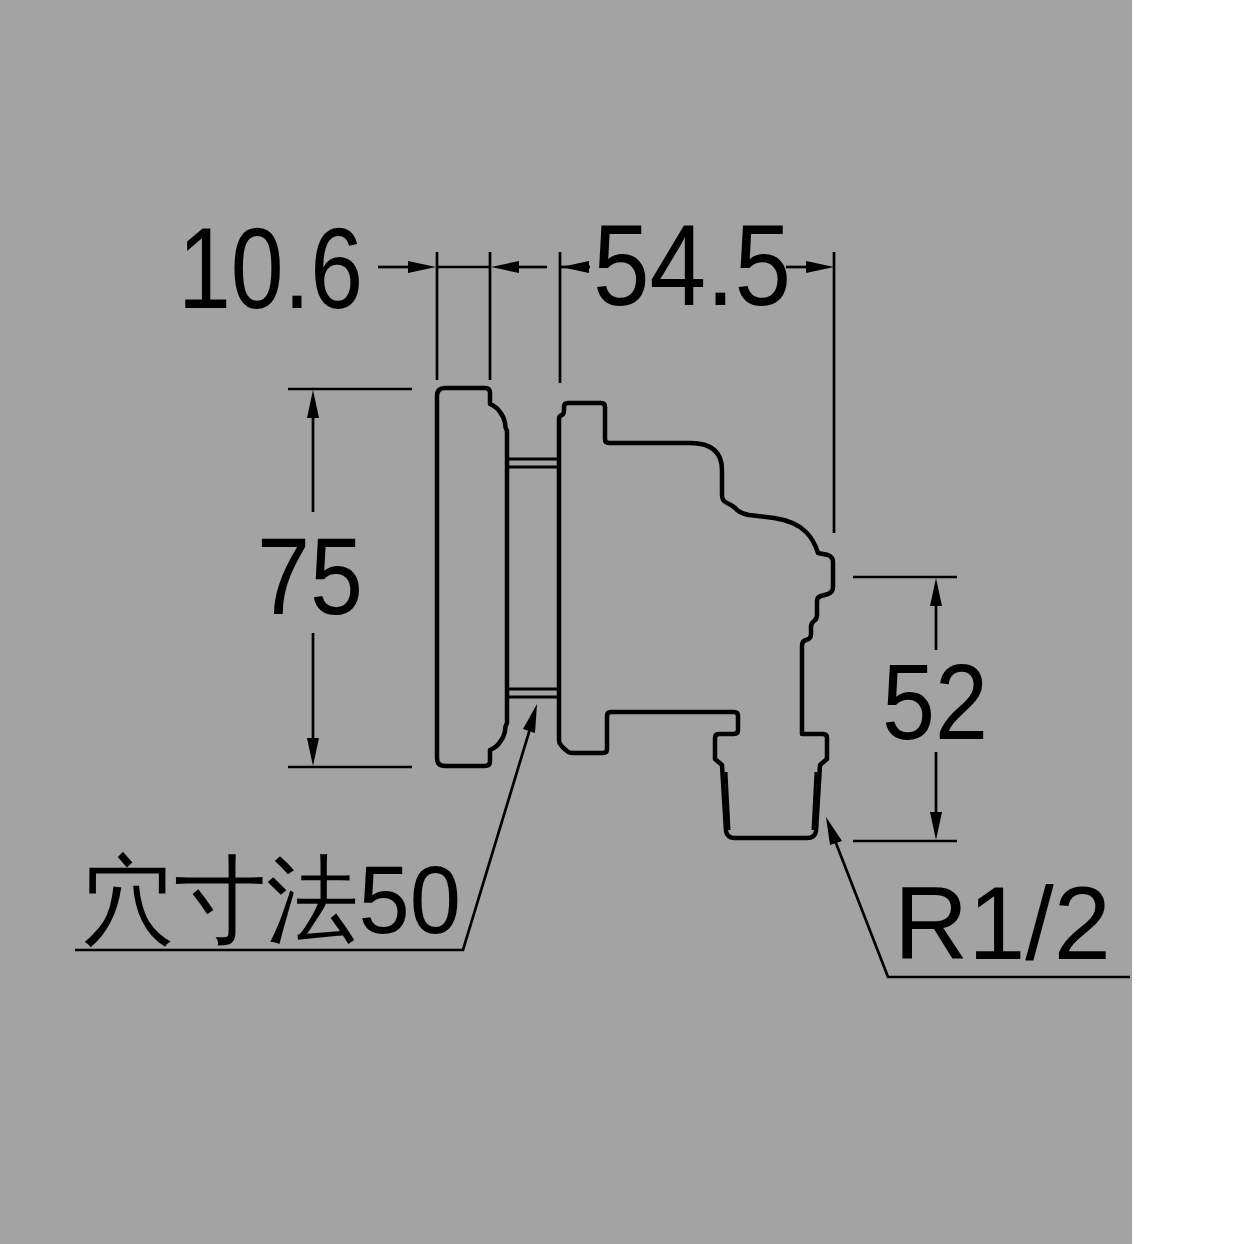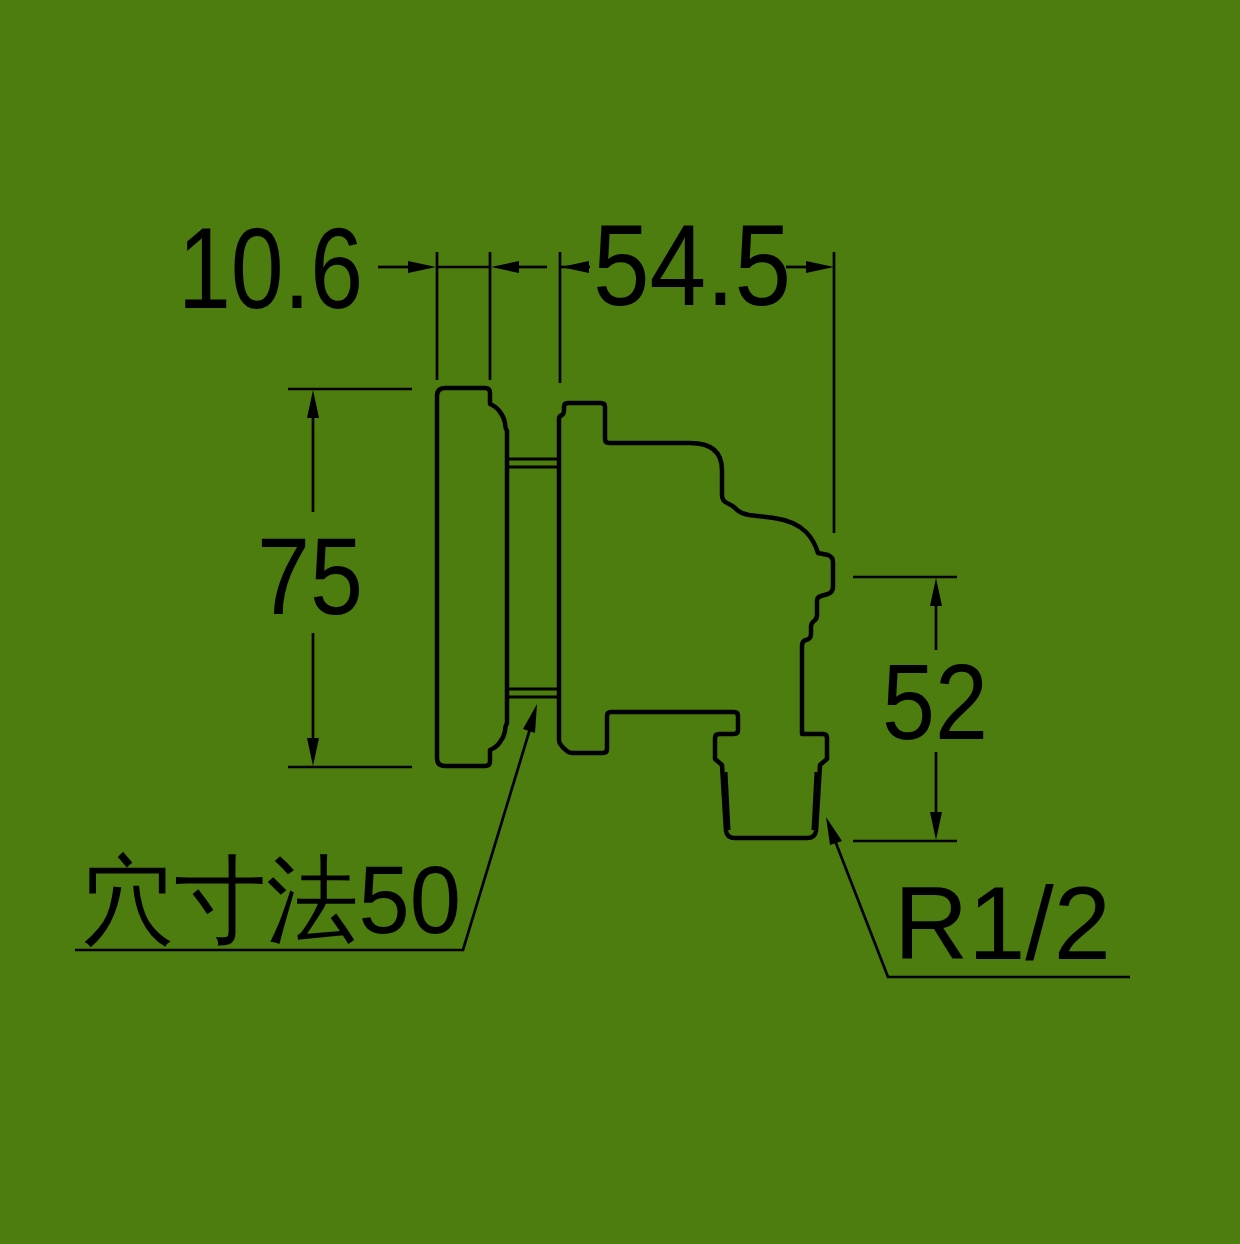--- a/index.html
+++ b/index.html
@@ -2,23 +2,23 @@
 <html><head>
 <meta charset="utf-8">
 <style>
   html, body {
     margin: 0;
     padding: 0;
     background: #ffffff;
   }
   .canvas {
     position: relative;
-    width: 1240px;
+    width: 1132px;
     height: 1244px;
-    background: #4d7c0f;
+    background: #a3a3a3;
     overflow: hidden;
     font-family: "Liberation Sans", sans-serif;
   }
   svg.drawing {
     position: absolute;
     left: 0;
     top: 0;
     width: 1240px;
     height: 1244px;
     display: block;

